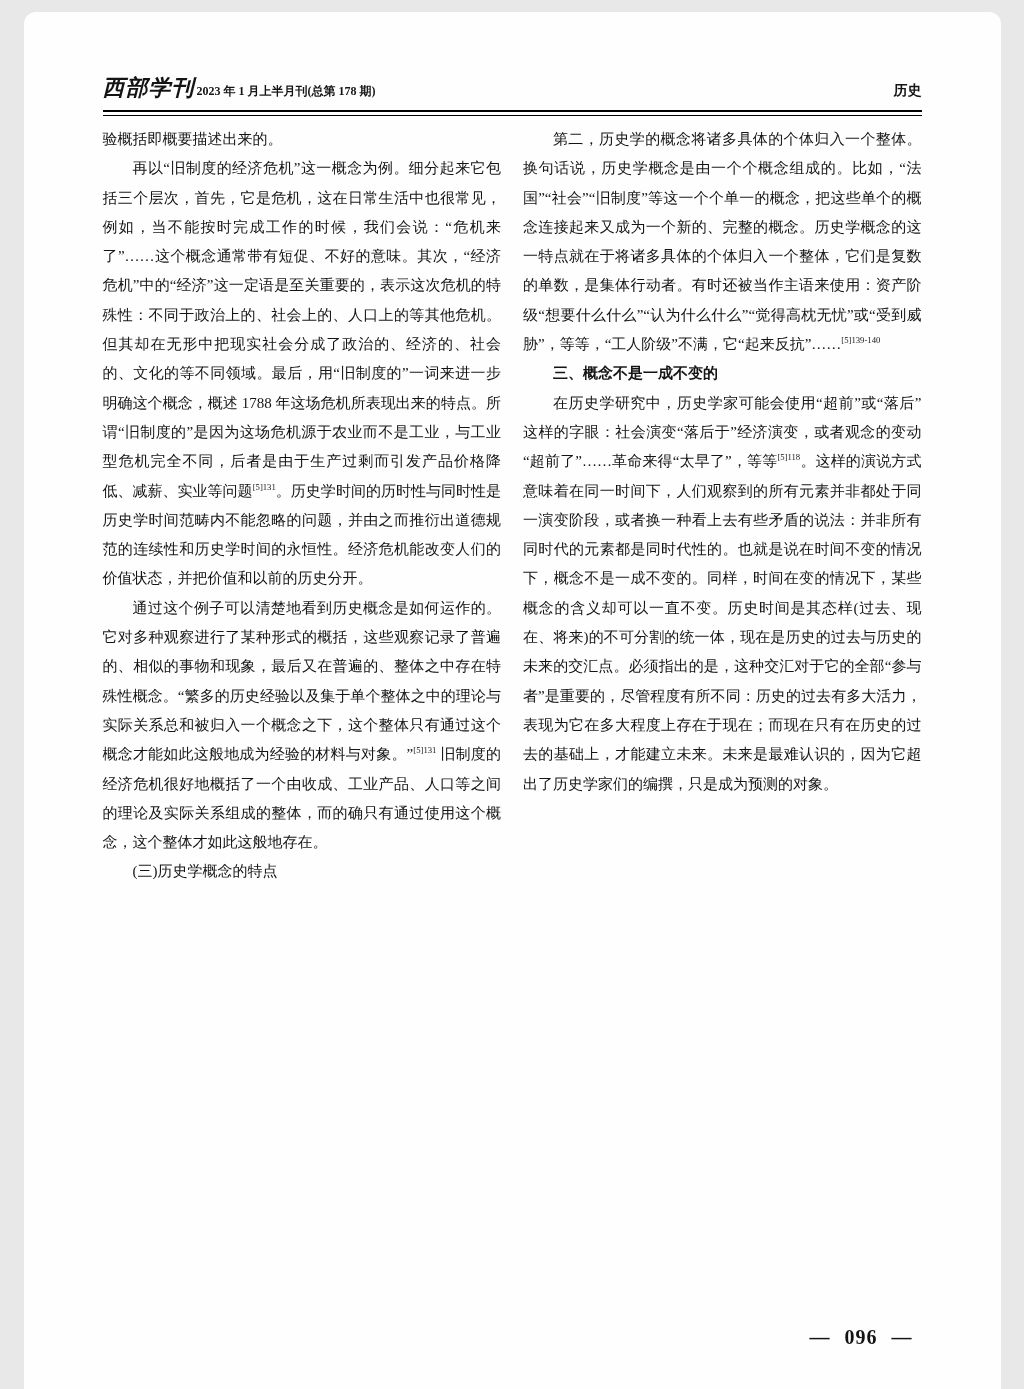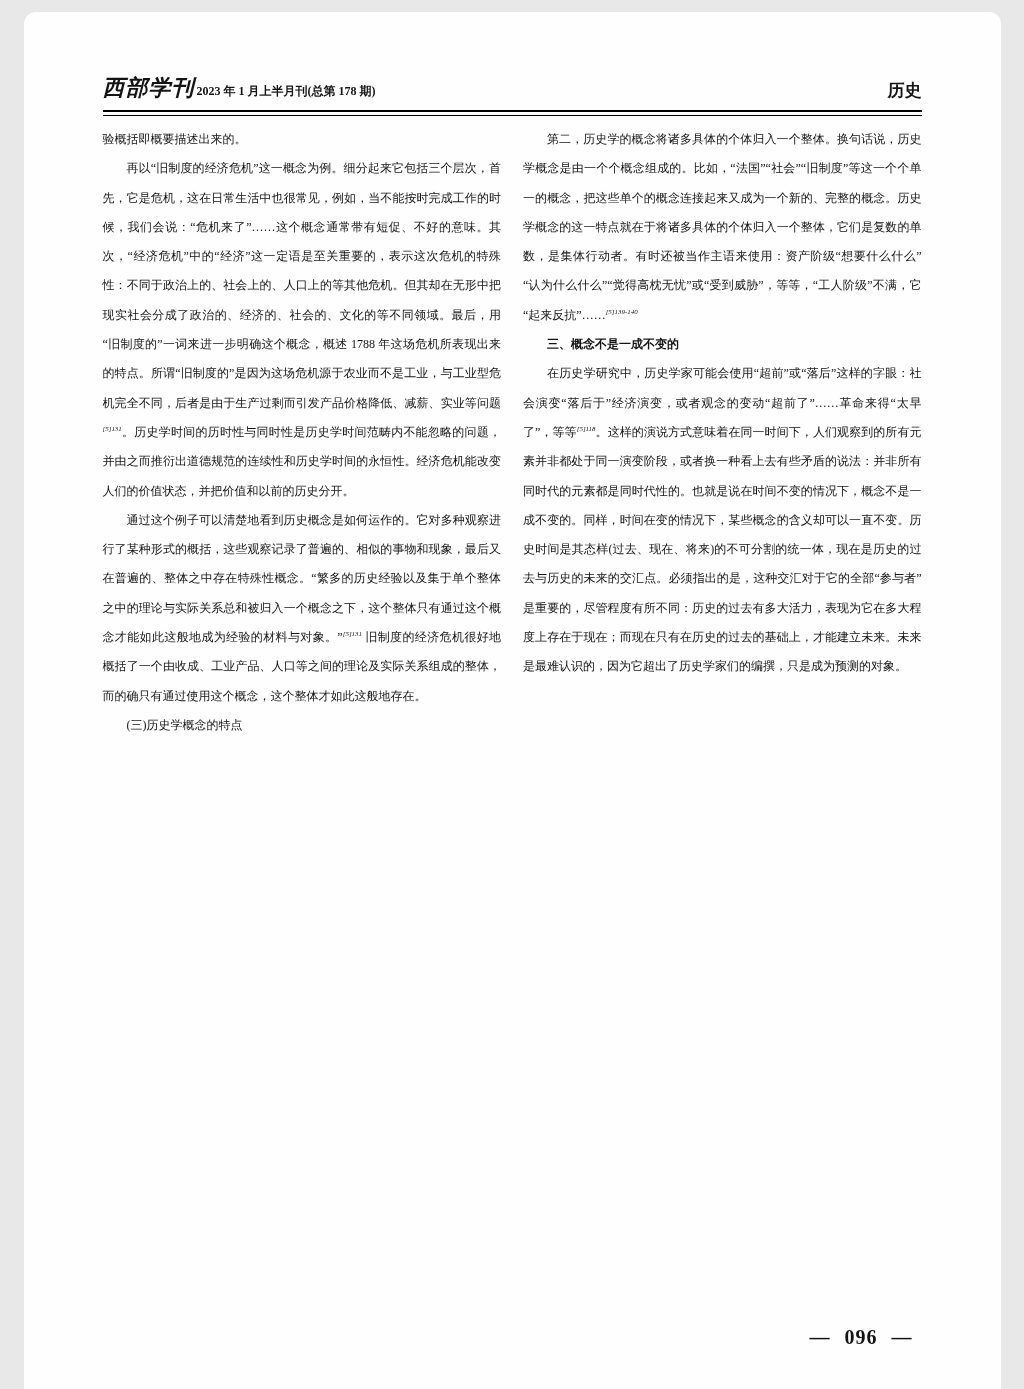--- a/index.html
+++ b/index.html
@@ -28,48 +28,47 @@
   .masthead{display:flex;align-items:baseline;}
   .logo{
     font-size:22px;
     font-style:italic;
     font-weight:bold;
     letter-spacing:1px;
     margin-right:2px;
     font-family:"DejaVu Serif","Liberation Serif",serif;
   }
   .issue-info{font-size:12px;}
-  .section-label{font-size:17px;}
+  .section-label{font-size:14px;}
   .double-rule{
     height:3px;
     border-top:2px solid #000;
     border-bottom:1.5px solid #000;
   }
   .content{
     display:flex;
     gap:22px;
     margin-top:9px;
   }
   .col{
     width:423px;
-    font-size:12px;
+    font-size:15px;
     line-height:29.3px;
     text-align:justify;
     text-justify:inter-character;
   }
   .col p{margin:0;text-indent:2em;}
   .col p.no-indent{text-indent:0;}
   .col p.kai{font-weight:500;}
   .col p.bold{font-weight:bold;}
   sup.cite{
     font-size:0.58em;
     line-height:0;
     vertical-align:super;
     letter-spacing:0;
-    font-style:italic;
   }
   .footer{
     position:absolute;
     right:88px;
     bottom:52px;
     font-size:20px;
     font-weight:bold;
     letter-spacing:1px;
     display:flex;
     align-items:center;

